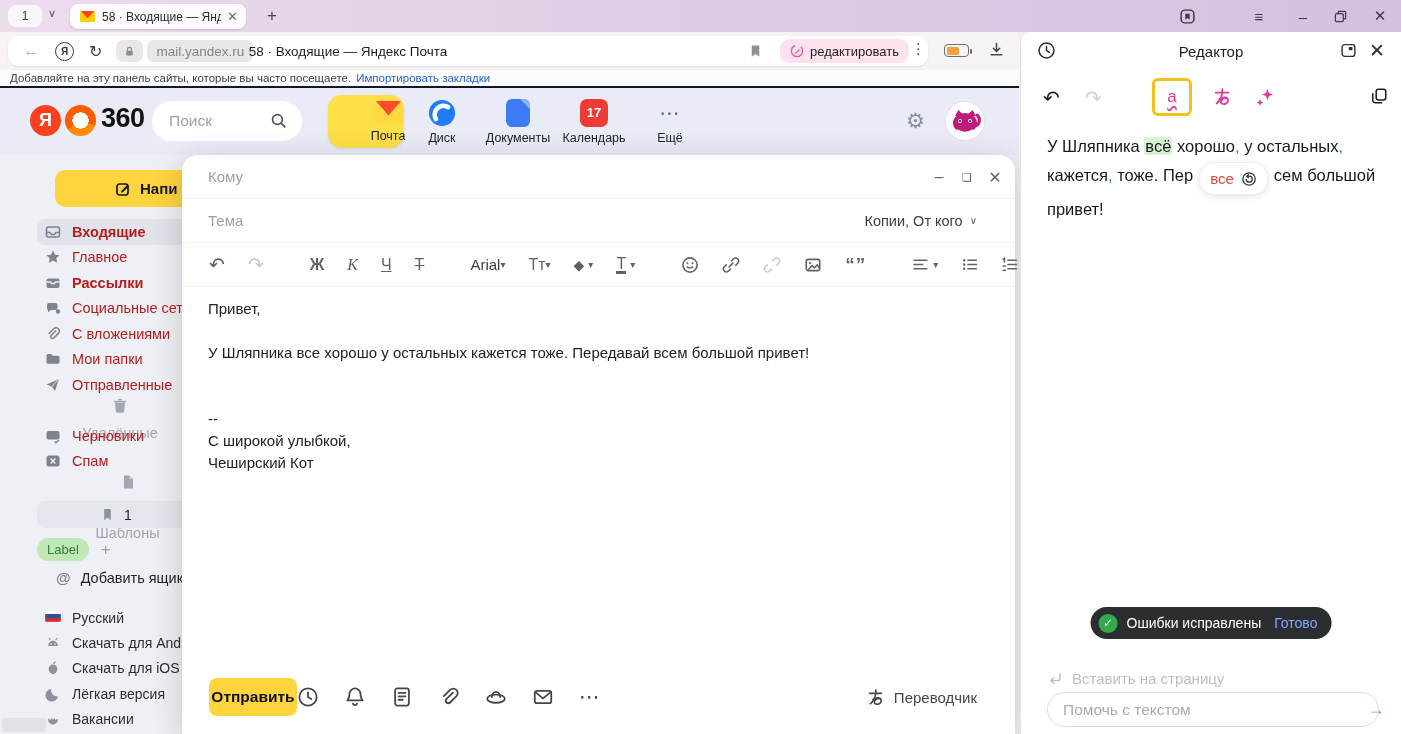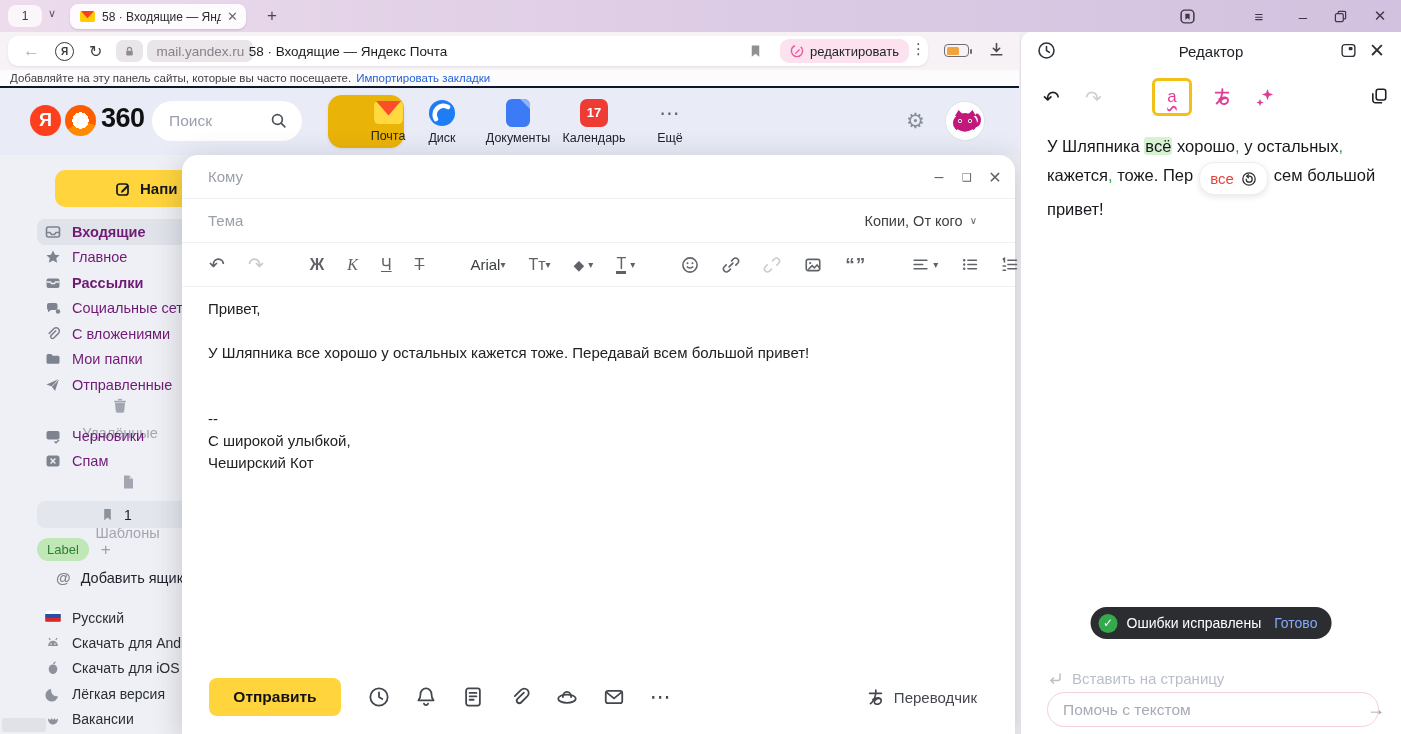--- a/index.html
+++ b/index.html
@@ -55,35 +55,35 @@
     color:#fff; font-weight:bold; font-size:18px; display:flex; align-items:center; justify-content:center; }
   .logo-rings { position:absolute; left:65px; top:17px; width:31px; height:31px; border-radius:50%;
     background:radial-gradient(closest-side,#fff 52%,transparent 53%),conic-gradient(#ff5c00 0 30%,#ff8a00 30% 65%,#ff5c00 65% 100%); }
   .logo-360 { position:absolute; left:101px; top:15px; font-size:27px; font-weight:bold; color:#111; letter-spacing:-.5px; }
   .search { position:absolute; left:152px; top:13px; width:150px; height:40px; background:#fff; border:none;
     border-radius:20px; padding:0 38px 0 17px; font-size:15.5px; color:#20242c; font-family:inherit; }
   .search::placeholder { color:#9aa0ab; }
   .search-mag { position:absolute; left:270px; top:24px; color:#4e525c; }
   .apps { position:absolute; left:328px; top:7px; display:flex; }
   .app { width:76px; height:53px; display:flex; flex-direction:column; align-items:center; justify-content:center; gap:4px; }
-  .app.active { background:#eab308; border-radius:14px; box-shadow:0 1px 3px rgba(70,70,110,.10);padding-left:44px; }
+  .app.active { background:#fde047; border-radius:14px; box-shadow:0 1px 3px rgba(70,70,110,.10);padding-left:44px; }
   .app-label { font-size:12.5px; color:#20242c; }
   .cal-icon { width:28px; height:28px; background:#ee3b34; border-radius:7px; color:#fff; font-size:13px; font-weight:bold;
     display:flex; align-items:center; justify-content:center; }
   .more-dots { height:28px; display:flex; align-items:center; font-size:20px; color:#5d626e; letter-spacing:1px; }
   .gear { position:absolute; left:906px; top:21px; font-size:21px; color:#878d99; }
   .avatar { position:absolute; left:946px; top:14px; width:38px; height:38px; border-radius:50%; overflow:hidden;
     background:#fff; box-shadow:0 0 0 1px rgba(0,0,0,.04); }
 
   
   .mainarea { position:absolute; top:155px; left:0; width:1019px; height:579px; background:#eef0f5; }
   .composebtn { position:absolute; left:55px; top:15px; width:260px; height:37px; background:#ffd43d; border-radius:10px;
     display:flex; align-items:center; padding-left:60px; gap:9px; font-size:15px; font-weight:bold; color:#17181c; }
   .folders { position:absolute; top:64px; left:0; width:195px; }
-  .frow { height:25.5px; display:flex; align-items:center; gap:11px; padding-left:45px; font-size:14.5px; color:#701a75; }
+  .frow { height:25.5px; display:flex; align-items:center; gap:11px; padding-left:45px; font-size:14.5px; color:#b91c1c; }
   .frow .fico { color:#7e8390; width:16px; height:16px; flex:none; }
   .frow.sel { margin-left:37px; padding-left:8px; background:#e0e3ea; border-radius:8px; font-weight:bold; }
   .frow.muted, .frow.muted .fico { color:#a2a6b0;flex-direction:column; }
   .frow.indent { padding-left:60px;gap:35px; }
   .bmrow { position:absolute; top:346px; left:37px; width:158px; height:27px; background:#e3e6ec; border-radius:8px;
     display:flex; align-items:center; justify-content:center; gap:9px; font-size:14px; color:#20242c; }
   .bmrow .fico { color:#8d919c; }
   .labelrow { position:absolute; top:383px; left:37px; display:flex; align-items:center; gap:12px; }
   .labelpill { height:23px; background:#bfe8b6; color:#2f7d33; border-radius:12px; padding:0 10px; font-size:13px;
     display:flex; align-items:center; }
@@ -112,22 +112,22 @@
   .tb.gray { color:#c6c9cf; }
   .tdiv { width:1px; height:24px; background:#e5e6ea; margin-right:23px; }
   .b-bold { font-weight:bold; }
   .b-it { font-style:italic; font-family:"Liberation Serif",serif; }
   .b-un { text-decoration:underline; }
   .b-st { text-decoration:line-through; }
   .fontsel { width:104px; display:flex; justify-content:space-between; align-items:center; font-size:15px; color:#3c4043; }
   .cbody { position:absolute; top:143px; left:26px; right:26px; font-size:15px; line-height:22px; color:#202124; }
   .body-line { min-height:22px; }
   .cbottom { position:absolute; top:505px; left:0; right:0; height:74px; display:flex; align-items:center; padding-left:27px; }
-  .sendbtn { width:132px; height:38px; background:#ffd43d; border:none; border-radius:8px; font-size:15.5px;
-    font-weight:bold; color:#121212; font-family:inherit; margin-right:27px; }
+  .sendbtn { width:88px; height:38px; background:#ffd43d; border:none; border-radius:8px; font-size:15.5px;
+    font-weight:bold; color:#121212; font-family:inherit; }
   .bico { margin-right:25px; color:#43464d; }
   .bdots { font-size:21px; color:#43464d; letter-spacing:1px; margin-right:25px; }
   .translator { position:absolute; right:38px; top:0; height:74px; display:flex; align-items:center; gap:9px;
     font-size:15px; color:#43464d; }
 
   
   .panel { position:absolute; left:1020px; top:32px; width:381px; height:702px; background:#fff;
     border-left:1px solid #e4dfe8; border-radius:10px 0 0 0; z-index:10; }
   .p-head { position:absolute; top:0; left:0; right:0; height:38px; display:flex; align-items:center; }
   .p-title { position:absolute; left:0; right:0; text-align:center; font-size:15px; color:#1c1f24; }

